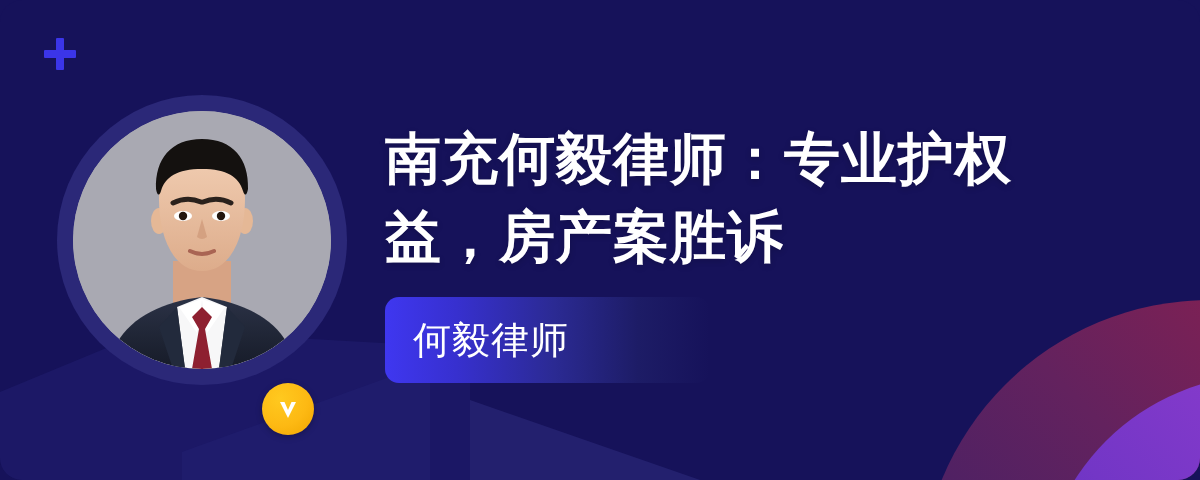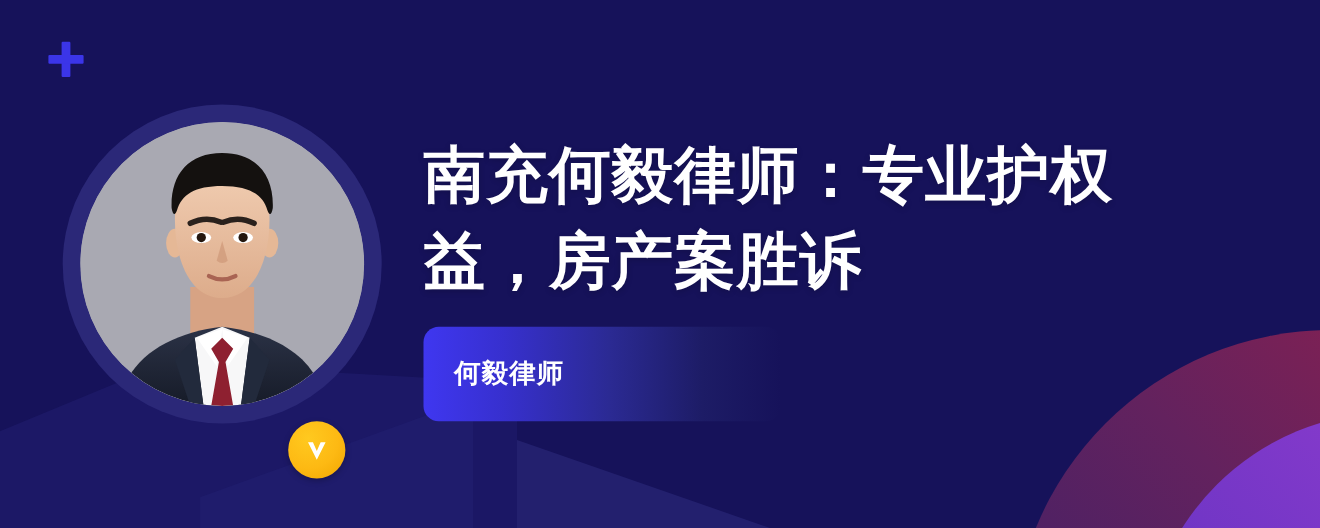--- a/index.html
+++ b/index.html
@@ -9,20 +9,21 @@
     background:#16125a;
     font-family:"Liberation Sans", "DejaVu Sans", sans-serif;
     overflow:hidden;
   }
 
   .banner {
     position:relative;
     width:1200px; height:480px;
     background:#16125a;
     overflow:hidden;
+    border-radius:22px;
   }
 
   
   .deco-layer { position:absolute; inset:0; overflow:hidden; pointer-events:none; }
   .deco-svg { position:absolute; left:0; top:0; width:1200px; height:480px; display:block; }
 
   
   .plus-icon {
     position:absolute; left:42px; top:36px;
     width:36px; height:36px;
@@ -82,22 +83,22 @@
     width:325px; height:86px;
     border:none;
     border-radius:14px;
     background:linear-gradient(90deg, #3f37f0 0%, #3730cf 22%, #2b2a93 52%, #1d1c66 78%, #16125a 100%);
     display:flex; align-items:center;
     padding:0 0 0 28px;
     cursor:pointer;
   }
   .name-button-label {
     color:#ffffff;
-    font-size:24px;
-    font-weight:bold;
+    font-size:38px;
+    font-weight:normal;
     letter-spacing:1px;
     line-height:1;
   }
 </style>
 </head>
 <body>
 
 <div class="banner">
 
   <div class="deco-layer">

